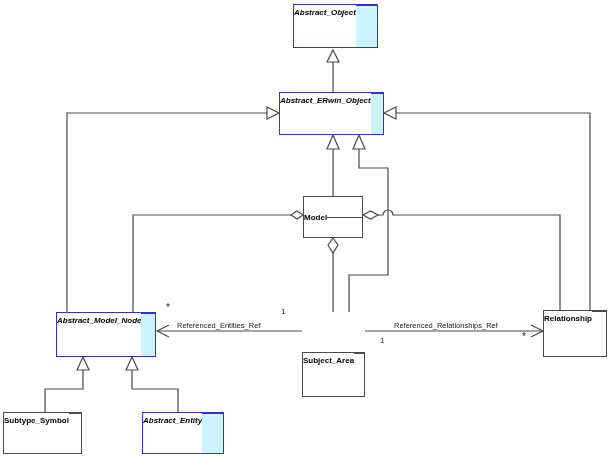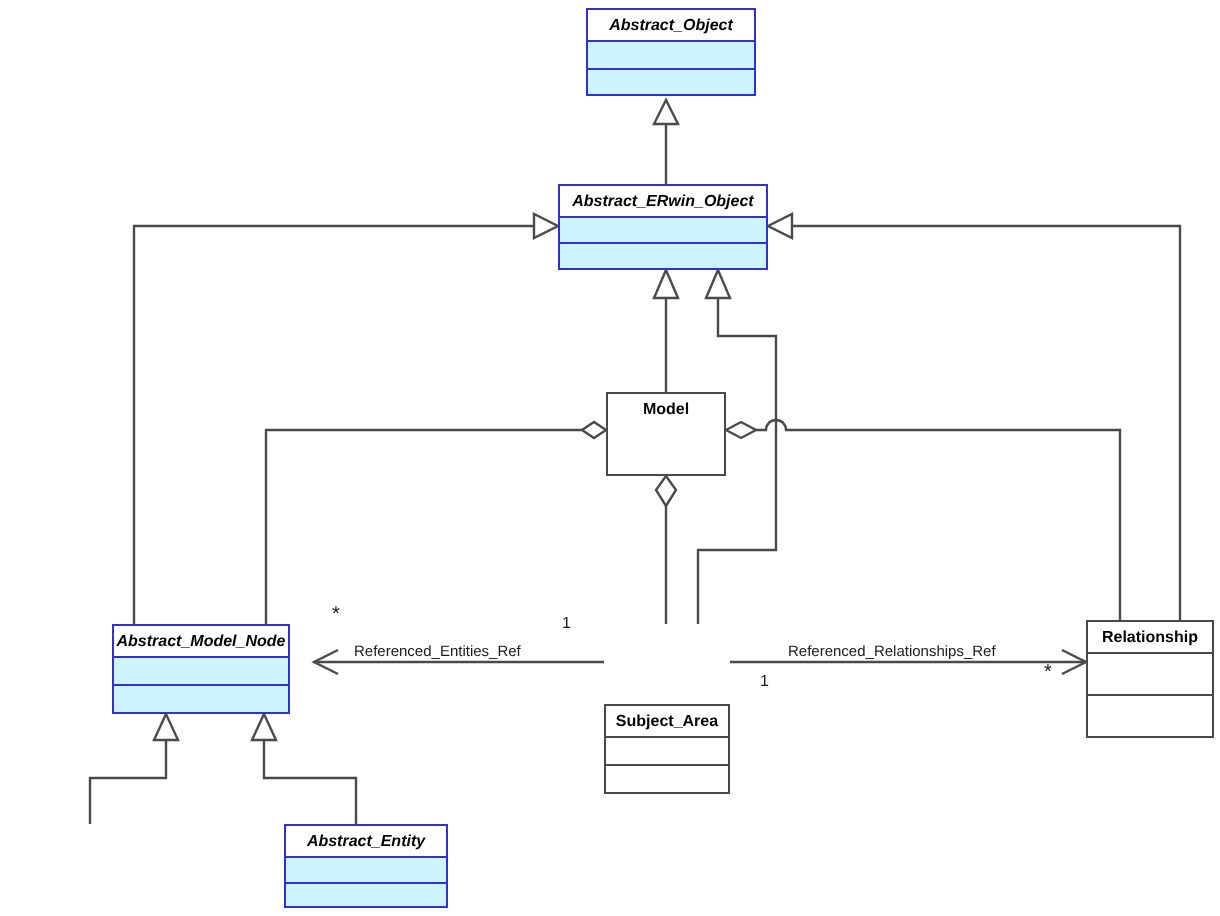--- a/index.html
+++ b/index.html
@@ -2,21 +2,21 @@
 <html><head>
 <meta charset="utf-8">
 <style>
   html,body { margin:0; padding:0; background:#ffffff; }
   .canvas {
     position:relative; width:610px; height:458px; background:#ffffff;
     font-family:"Liberation Sans", sans-serif; overflow:hidden;
   }
   .wires { position:absolute; left:0; top:0; }
   .cls {
-    position:absolute; display:flex; flex-direction:column;
+    position:absolute; display:flex; flex-direction:row;
     box-sizing:border-box; background:#ffffff;
   }
   .cls.blue  { border:1px solid #3030d6; }
   .cls.plain { border:1px solid #4a4a4a; }
   .cls-title {
     height:15px; line-height:15px; text-align:center;
     font-size:8px; font-weight:bold; color:#000;
     white-space:nowrap; overflow:hidden; background:#ffffff;
   }
   .italic .cls-title { font-style:italic; }
@@ -109,38 +109,43 @@
     <div class="cls-row"></div>
     <div class="cls-row"></div>
   </div>
 
   <div class="cls plain" style="left:303px; top:196px; width:60px; height:42px;align-items:center;">
     <div class="cls-title">Model</div>
     <div class="cls-row"></div>
     <div class="cls-row"></div>
   </div>
 
-  <div class="cls blue italic" style="left:56px; top:312px; width:89px; height:45px;">
+  <div class="cls blue italic" style="left:56px; top:312px; width:100px; height:45px;">
     <div class="cls-title">Abstract_Model_Node</div>
     <div class="cls-row"></div>
     <div class="cls-row"></div>
   </div>
 
   <div class="cls plain" style="left:302px; top:312px; width:63px; height:45px;margin-top:40px;">
     <div class="cls-title">Subject_Area</div>
     <div class="cls-row"></div>
     <div class="cls-row"></div>
   </div>
 
-  <div class="cls plain" style="left:543px; top:310px; width:64px; height:59px;">
+  <div class="cls plain" style="left:543px; top:310px; width:64px; height:47px;">
     <div class="cls-title">Relationship</div>
     <div class="cls-row"></div>
     <div class="cls-row"></div>
   </div>
 
+  <div class="cls plain" style="left:3px; top:412px; width:79px; height:42px;">
+    <div class="cls-title">Subtype_Symbol</div>
+    <div class="cls-row"></div>
+    <div class="cls-row"></div>
+  </div>
 
   <div class="cls blue italic" style="left:142px; top:412px; width:82px; height:42px;">
     <div class="cls-title">Abstract_Entity</div>
     <div class="cls-row"></div>
     <div class="cls-row"></div>
   </div>
 
   <span class="lbl star" style="left:166px; top:304px;">*</span>
   <span class="lbl" style="left:177px; top:322px;">Referenced_Entities_Ref</span>
   <span class="lbl mult" style="left:281px; top:308px;">1</span>

